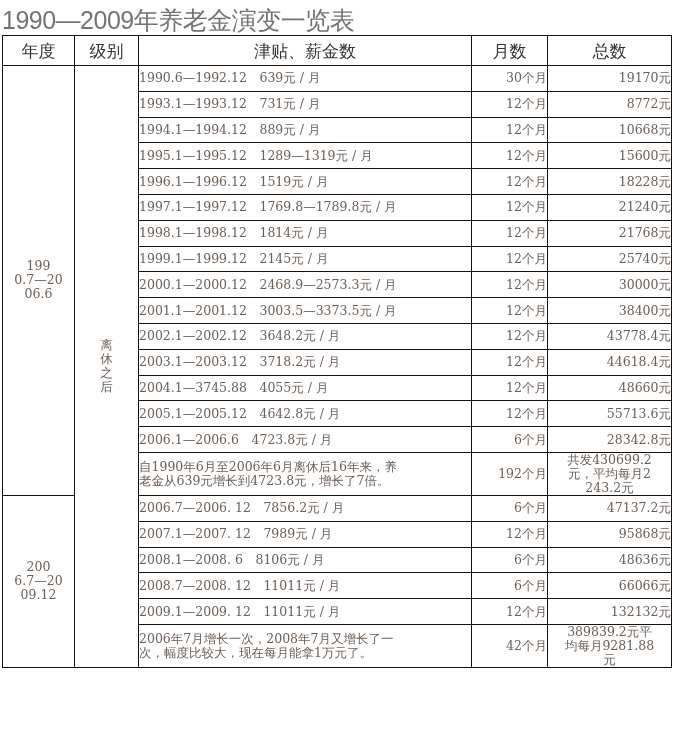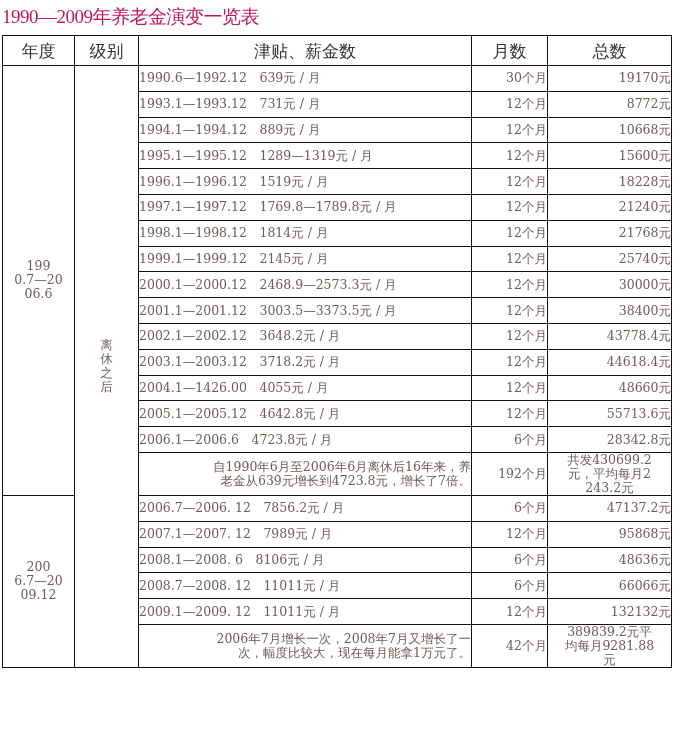--- a/index.html
+++ b/index.html
@@ -1,19 +1,19 @@
 <!DOCTYPE html>
 <html><head>
 <meta charset="utf-8">
 <style>
   html, body { margin: 0; padding: 0; background: #ffffff; }
   body { width: 677px; height: 750px; position: relative; overflow: hidden; }
   .title {
     position: absolute; left: 2px; top: 4px;
-    font-family: Liberation Serif, serif; font-size: 19px; color: #be185d;
+    font-family: Liberation Sans, sans-serif; font-size: 25px; color: #737373;
     letter-spacing: -0.5px; white-space: nowrap;
   }
   table.pension {
     position: absolute; left: 2px; top: 35px;
     border-collapse: collapse; table-layout: fixed;
     width: 669px;
   }
   table.pension td, table.pension th {
     border: 1px solid #111;
     padding: 0;
@@ -33,21 +33,21 @@
   col.c2 { width: 64px; }
   col.c3 { width: 333px; }
   col.c4 { width: 76px; }
   col.c5 { width: 124px; }
   td.period { text-align: left; padding-left: 9px; white-space: nowrap; margin-left: 40px; }
   td.months, td.total { text-align: right; white-space: nowrap; }
   td.year-cell { text-align: center; vertical-align: middle; line-height: 22px; font-size: 13px; color: #6b5e55; }
   td.year-cell .ln { display: block; text-align: center; }
   td.level-cell { text-align: center; vertical-align: middle; line-height: 25px; font-size: 13px; color: #8a8580; }
   td.level-cell .ch { display: block; }
-  td.summary { text-align: right; padding: 0 6px 0 9px; line-height: 26px; height: 75px; font-size: 13px; margin-top: 12px; }
+  td.summary { text-align: left; padding: 0 6px 0 9px; line-height: 26px; height: 75px; font-size: 13px; margin-top: 12px; }
   td.summary-total { text-align: center; line-height: 25px; font-size: 13px; padding: 0 3px; }
   .hl { display: block; }
 </style>
 </head>
 <body>
 
 <div class="title">1990—2009年养老金演变一览表</div>
 
 <table class="pension">
   <colgroup>
@@ -133,21 +133,21 @@
       <td class="period">2002.1—2002.12　3648.2元 / 月</td>
       <td class="months">12个月</td>
       <td class="total">43778.4元</td>
     </tr>
     <tr>
       <td class="period">2003.1—2003.12　3718.2元 / 月</td>
       <td class="months">12个月</td>
       <td class="total">44618.4元</td>
     </tr>
     <tr>
-      <td class="period">2004.1—1426.00　4055元 / 月</td>
+      <td class="period">2004.1—3745.88　4055元 / 月</td>
       <td class="months">12个月</td>
       <td class="total">48660元</td>
     </tr>
     <tr>
       <td class="period">2005.1—2005.12　4642.8元 / 月</td>
       <td class="months">12个月</td>
       <td class="total">55713.6元</td>
     </tr>
     <tr>
       <td class="period">2006.1—2006.6　4723.8元 / 月</td>

